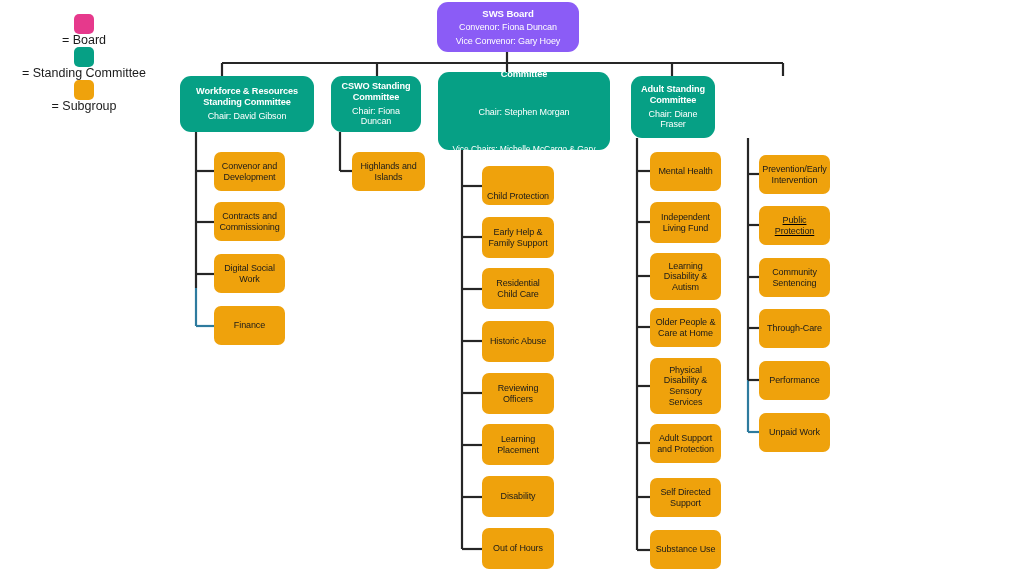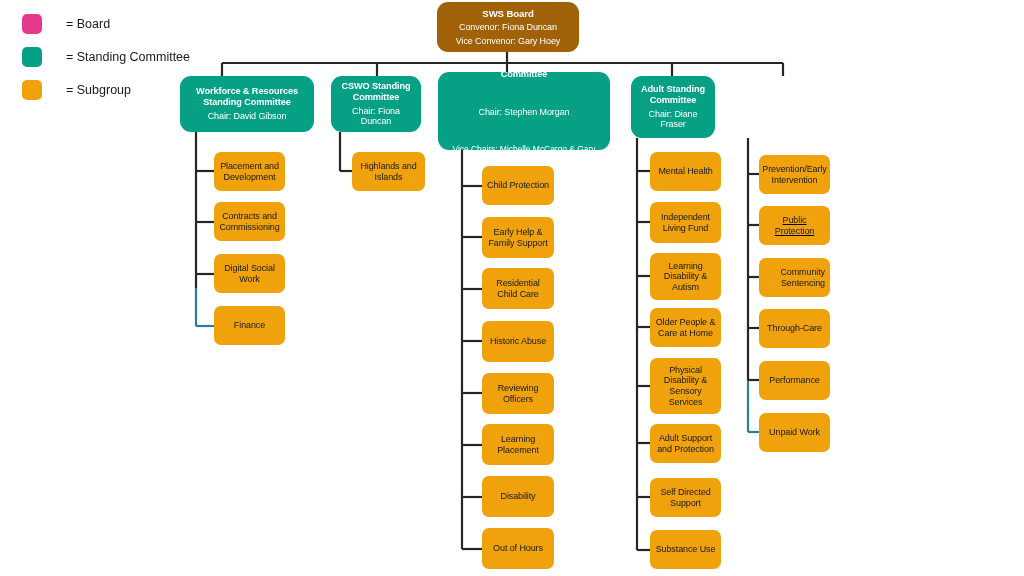--- a/index.html
+++ b/index.html
@@ -35,22 +35,23 @@
   .legend {
     position: absolute;
     left: 22px; top: 14px;
     display: flex;
     flex-direction: column;
     gap: 13px;
   }
   .legend-row {
     display: flex;
     align-items: center;
-    gap: 24px;
+    gap: 0;
     height: 20px;
+    flex-direction: column;
   }
   .legend-swatch {
     width: 20px; height: 20px;
     border-radius: 5px;
     flex: 0 0 auto;
   }
   .legend-label {
     font-size: 12.5px;
     color: #1a1a1a;
     white-space: nowrap;
@@ -64,21 +65,21 @@
     display: flex;
     flex-direction: column;
     align-items: center;
     justify-content: center;
     text-align: center;
     padding: 3px 5px;
     line-height: 1.18;
     overflow: hidden;
   }
   .node.board {
-    background: #a16207;
+    background: #8b5cf6;
     border-radius: 11px;
   }
   .node.committee {
     background: #06A085;
     border-radius: 11px;
   }
   .node.subgroup {
     background: #EFA20C;
     border-radius: 7px;
   }
@@ -215,37 +216,37 @@
       <span class="node-sub2">Vice Chairs: Michelle McCargo &amp; Gary Hoey</span>
     </div>
 
     <div class="node committee" style="left:631px; top:76px; width:84px; height:62px;align-items:center;">
       <span class="node-title">Adult Standing Committee</span>
       <span class="node-sub">Chair: Diane Fraser</span>
     </div>
 
 
     <div class="node subgroup" style="left:214px; top:152px; width:71px; height:39px;">
-      <span class="node-title">Placement and Development</span>
+      <span class="node-title">Convenor and Development</span>
     </div>
     <div class="node subgroup" style="left:214px; top:202px; width:71px; height:39px;">
       <span class="node-title">Contracts and Commissioning</span>
     </div>
     <div class="node subgroup" style="left:214px; top:254px; width:71px; height:39px;">
       <span class="node-title">Digital Social Work</span>
     </div>
     <div class="node subgroup" style="left:214px; top:306px; width:71px; height:39px;">
       <span class="node-title">Finance</span>
     </div>
 
     <div class="node subgroup" style="left:352px; top:152px; width:73px; height:39px;">
       <span class="node-title">Highlands and Islands</span>
     </div>
 
-    <div class="node subgroup" style="left:482px; top:166px; width:72px; height:39px;">
+    <div class="node subgroup" style="left:482px; top:166px; width:72px; height:39px;justify-content:flex-end;">
       <span class="node-title">Child Protection</span>
     </div>
     <div class="node subgroup" style="left:482px; top:217px; width:72px; height:41px;">
       <span class="node-title">Early Help &amp; Family Support</span>
     </div>
     <div class="node subgroup" style="left:482px; top:268px; width:72px; height:41px;">
       <span class="node-title">Residential Child Care</span>
     </div>
     <div class="node subgroup" style="left:482px; top:321px; width:72px; height:41px;">
       <span class="node-title">Historic Abuse</span>
@@ -287,21 +288,21 @@
     <div class="node subgroup" style="left:650px; top:530px; width:71px; height:39px;">
       <span class="node-title">Substance Use</span>
     </div>
 
     <div class="node subgroup" style="left:759px; top:155px; width:71px; height:39px;">
       <span class="node-title">Prevention/Early Intervention</span>
     </div>
     <div class="node subgroup" style="left:759px; top:206px; width:71px; height:39px;text-decoration:underline;">
       <span class="node-title">Public Protection</span>
     </div>
-    <div class="node subgroup" style="left:759px; top:258px; width:71px; height:39px;text-align:right;">
+    <div class="node subgroup" style="left:759px; top:258px; width:71px; height:39px;">
       <span class="node-title">Community Sentencing</span>
     </div>
     <div class="node subgroup" style="left:759px; top:309px; width:71px; height:39px;">
       <span class="node-title">Through-Care</span>
     </div>
     <div class="node subgroup" style="left:759px; top:361px; width:71px; height:39px;">
       <span class="node-title">Performance</span>
     </div>
     <div class="node subgroup" style="left:759px; top:413px; width:71px; height:39px;">
       <span class="node-title">Unpaid Work</span>

